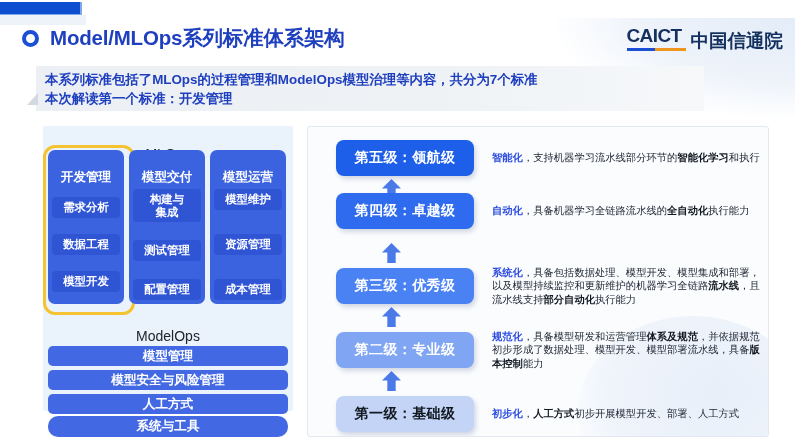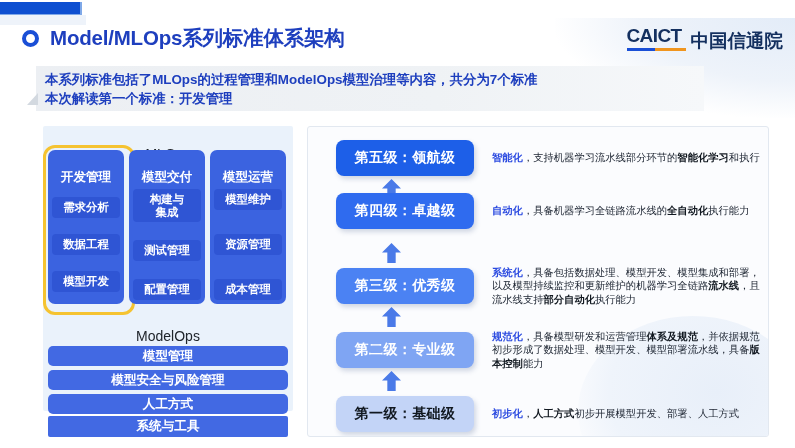--- a/index.html
+++ b/index.html
@@ -207,21 +207,21 @@
     text-align: center;
     line-height: 20px;
     height: 20px;
     margin-bottom: 4px;
   }
   .tools-bar {
     position: absolute;
     left: 48px; top: 416px;
     width: 240px; height: 21px;
     background: #4269e3;
-    border-radius: 2px;
+    border-radius: 10px;
     color: #ffffff;
     font-size: 12.6px;
     font-weight: bold;
     text-align: center;
     line-height: 21px;
   }
 
   
   .right-panel {
     position: absolute;

